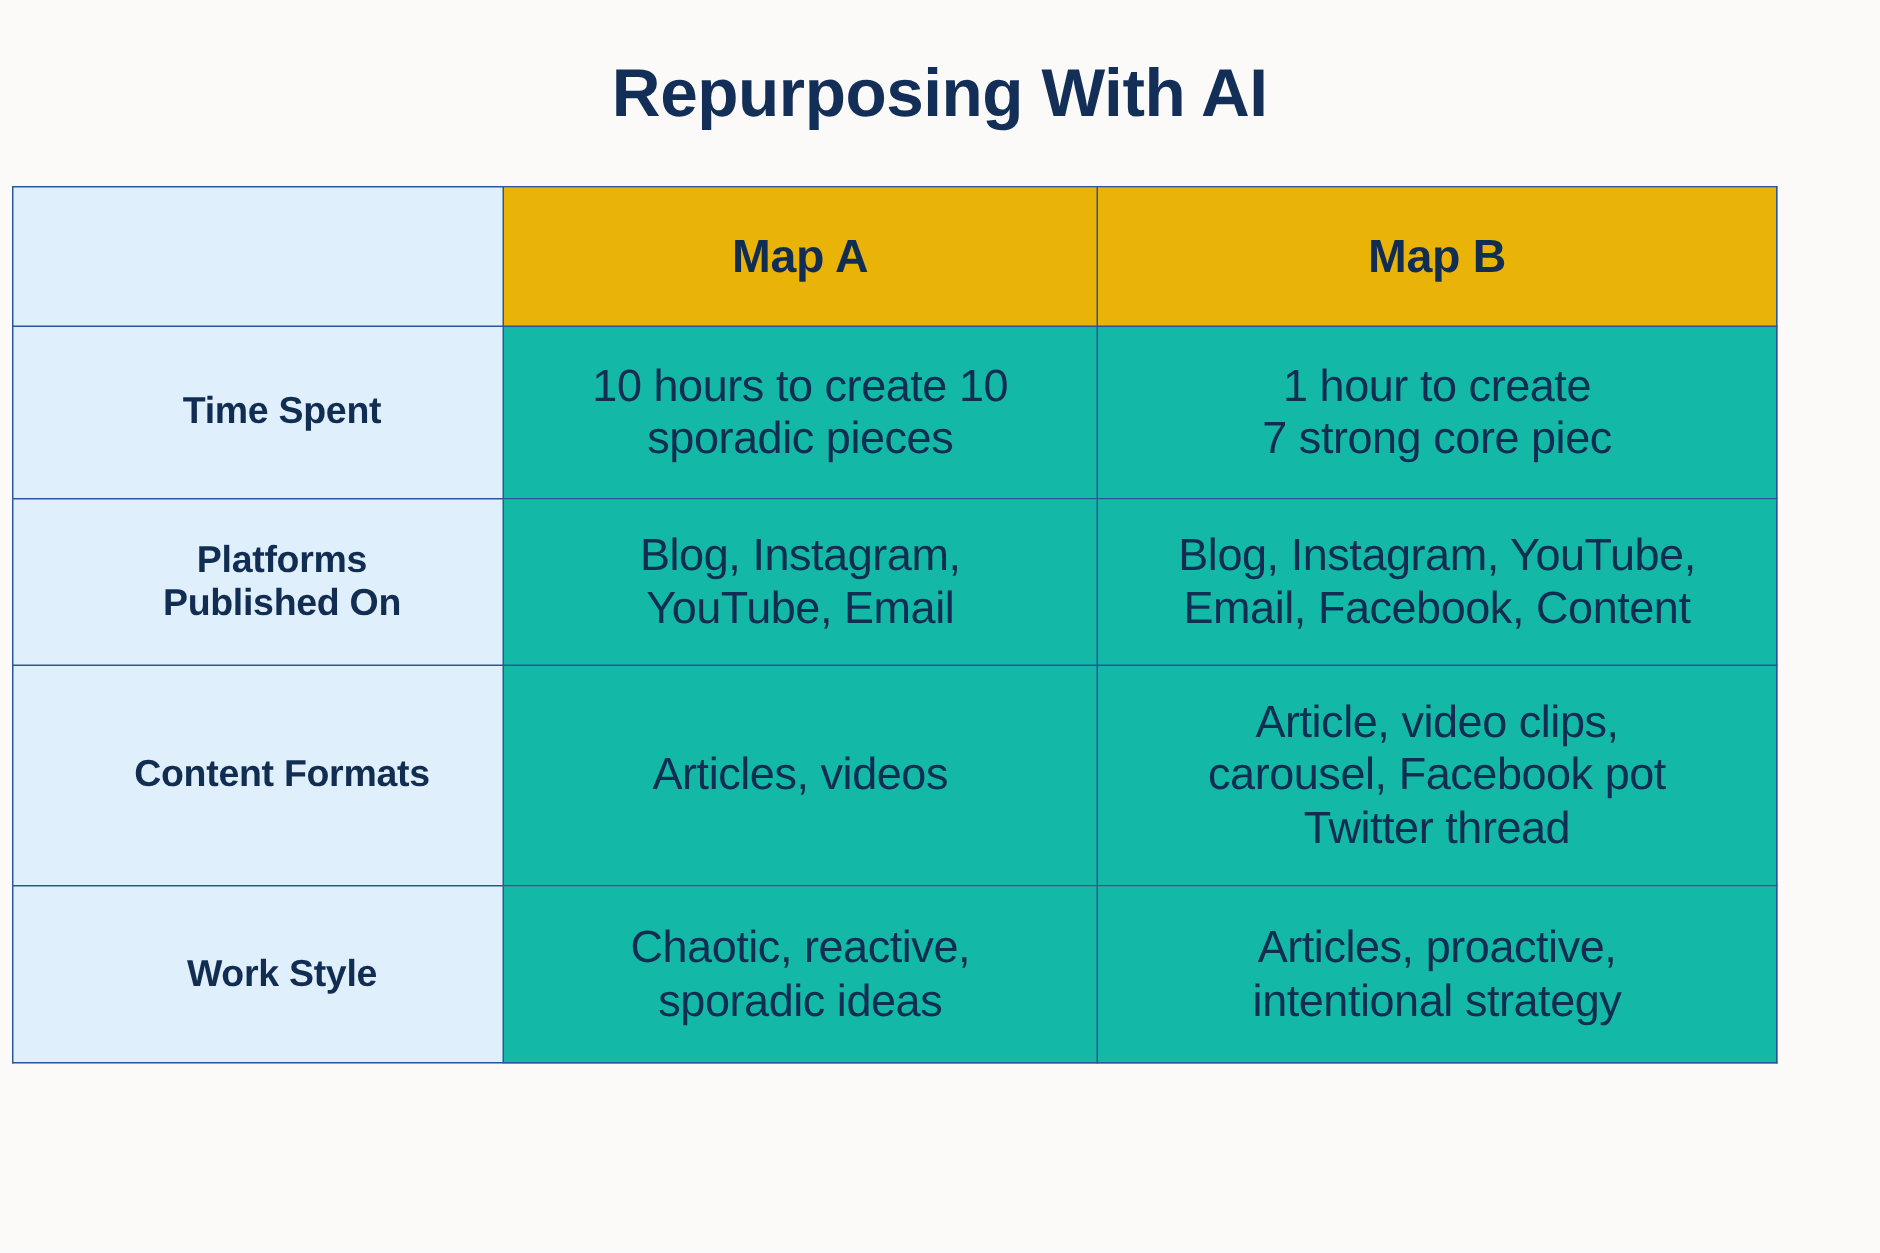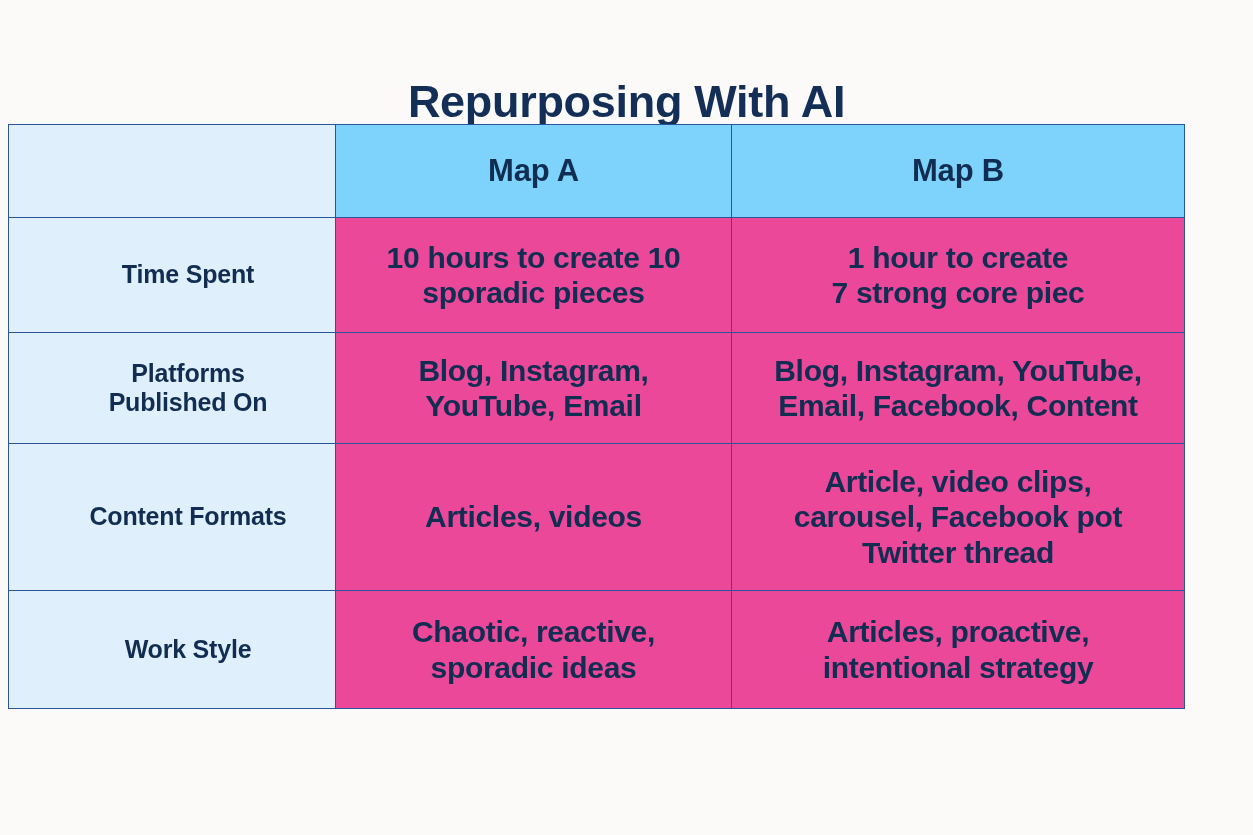--- a/index.html
+++ b/index.html
@@ -26,21 +26,20 @@
     position: absolute;
     left: 0;
     top: 34px;
     width: 1253px;
     text-align: center;
     font-size: 45px;
     font-weight: bold;
     color: #132f57;
     letter-spacing: -0.3px;
     line-height: 56px;
-    margin-top: 40px;
   }
 
   .compare-table {
     position: absolute;
     left: 8px;
     top: 124px;
     width: 1176px;
     border-collapse: collapse;
     table-layout: fixed;
     background: #fbfbfa;
@@ -55,44 +54,44 @@
     border: 1.6px solid #2a5699;
     color: #112d52;
     padding: 6px 12px;
     vertical-align: middle;
     text-align: center;
     line-height: 1.18;
   }
 
   
   .compare-table thead th {
-    background: #7dd3fc;
+    background: #eab308;
     height: 80px;
     font-size: 31px;
     font-weight: bold;
     letter-spacing: -0.2px;
   }
   .compare-table thead th.corner {
     background: #dfeffb;
   }
 
   
   .compare-table tbody th.row-label {
     background: #dfeffb;
     font-size: 25px;
     font-weight: bold;
     letter-spacing: -0.2px;
     padding-left: 44px;
   }
 
   
   .compare-table tbody td {
-    background: #ec4899;
+    background: #14b8a6;
     font-size: 30px;
-    font-weight: bold;
+    font-weight: normal;
     letter-spacing: -0.3px;
   }
 
   .r-time       th, .r-time       td { height: 102px; }
   .r-ai         th, .r-ai         td { height: 100px; }
   .r-platforms  th, .r-platforms  td { height: 98px; }
   .r-formats    th, .r-formats    td { height: 134px; }
   .r-style      th, .r-style      td { height: 105px; }
 
   .cell-lines { display: block; }

